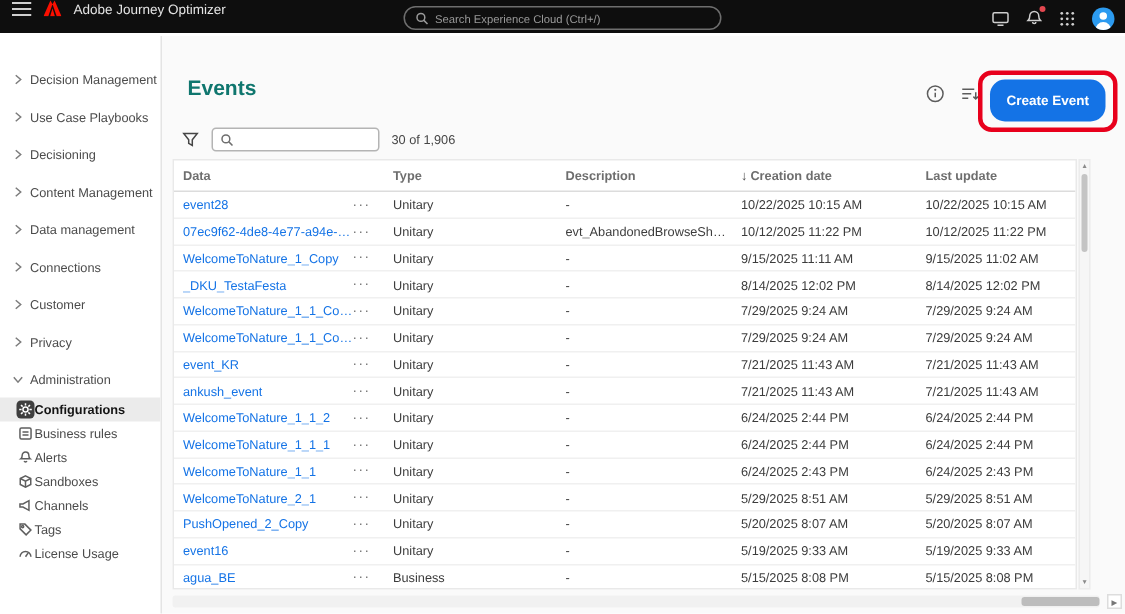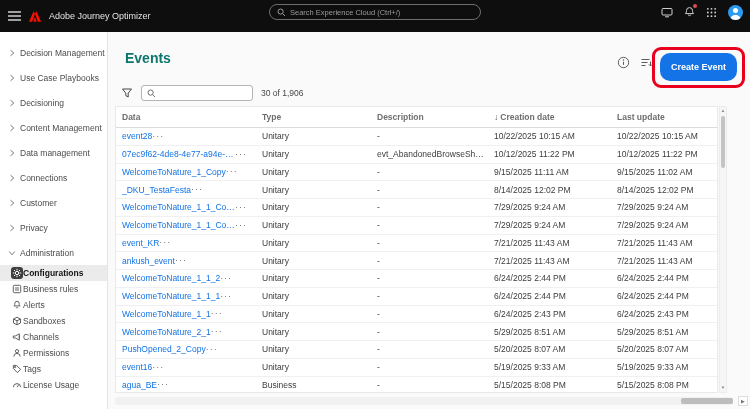--- a/index.html
+++ b/index.html
@@ -1,22 +1,22 @@
 <!DOCTYPE html>
 <html style="--accent: #1473E6; --link: #1473E6; --annotation: #E8001C; --avatar: #2C9BF0;"><head>
 <meta charset="utf-8">
 <style>
   *{margin:0;padding:0;box-sizing:border-box}
   html,body{width:750px;height:409px;overflow:hidden;background:#fff;
     font-family:"Liberation Sans",sans-serif;-webkit-font-smoothing:antialiased}
   svg{display:block}
 
   
-  .topbar{position:absolute;left:0;top:0;width:750px;height:32px;background:#0e0e0e;
-    display:flex;align-items:center;color:#d8d8d8;z-index:10}
+  .topbar{position:absolute;left:0;top:0;width:750px;height:22px;background:#0e0e0e;
+    display:flex;align-items:flex-start;color:#d8d8d8;z-index:10}
   .tb-left{display:flex;align-items:center;gap:8px;padding-left:8px}
   .hamburger{width:13px;cursor:pointer}
   .app-title{font-size:9px;color:#e4e4e4;white-space:nowrap}
   .tb-search{position:absolute;left:50%;top:4px;transform:translateX(-50%);width:212px;height:16px;
     border:1px solid #6e6e6e;border-radius:8px;display:flex;align-items:center;gap:4px;padding:0 7px;cursor:text}
   .tb-search input{flex:1;background:transparent;border:none;outline:none;color:#b8b8b8;font-size:7.5px;
     font-family:Liberation Sans, sans-serif}
   .tb-search input::placeholder{color:#9a9a9a}
   .tb-right{position:absolute;right:7px;top:0;height:24px;display:flex;align-items:center;gap:11px}
   .tb-icon{position:relative;cursor:pointer}
@@ -56,21 +56,21 @@
 
   
   .table{position:absolute;left:7px;top:82px;width:603px;bottom:16px;background:#fff;
     border:1px solid #e9e9e9;display:flex;flex-direction:column;overflow:hidden}
   .thead,.trow{display:grid;grid-template-columns:140px 115px 117px 123px 1fr;align-items:center}
   .thead{height:21px;flex:none;border-bottom:1px solid #dcdcdc;color:#6e6e6e;font-size:8.5px;font-weight:700}
   .thead>div{padding-left:6px;white-space:nowrap;overflow:hidden;cursor:pointer}
   .sort{color:#464646;margin-right:2px;font-weight:400}
   .trow{height:17.75px;flex:none;border-bottom:1px solid #f0f0f0;font-size:8.5px;color:#3c3c3c;cursor:default}
   .cell{padding-left:6px;white-space:nowrap;overflow:hidden;text-overflow:ellipsis}
-  .name-cell{display:flex;justify-content:flex-start;align-items:center;padding-right:9px;overflow:hidden}
+  .name-cell{display:flex;justify-content:space-between;align-items:center;padding-right:9px;overflow:hidden}
   .evt-link{color:var(--link,#1473E6);text-decoration:none;white-space:nowrap;overflow:hidden;
     text-overflow:ellipsis;cursor:pointer}
   .more{color:#6e6e6e;font-size:9px;letter-spacing:1px;cursor:pointer;flex:none;line-height:1}
 
   
   .vscroll{position:absolute;left:611px;top:82px;width:8px;bottom:16px;background:#f6f6f6;
     border:1px solid #ececec;cursor:pointer}
   .vthumb{position:absolute;left:1px;top:9px;width:4px;height:52px;background:#c4c4c4;border-radius:2px}
   .varrow{position:absolute;left:0;width:100%;text-align:center;font-size:4.5px;color:#8a8a8a;line-height:1}
   .varrow.up{top:2px}.varrow.down{bottom:2px}
@@ -271,29 +271,20 @@
     <span class="sub-icon">
       <svg width="10" height="10" viewBox="0 0 10 10" stroke="#5f5f5f" fill="none">
           <path d="M1.3 4v2h2l4 2.2V1.8L3.3 4zM7.3 3.5v3"></path>
         </svg>
     </span>
     <span>Channels</span>
   </div>
   <div class="sub-item">
     <span class="sub-icon">
       <svg width="10" height="10" viewBox="0 0 10 10" stroke="#5f5f5f" fill="none">
-          <circle cx="5" cy="3.2" r="1.6"></circle>
-          <path d="M1.8 8.6a3.2 3.2 0 0 1 6.4 0"></path>
-        </svg>
-    </span>
-    <span>Permissions</span>
-  </div>
-  <div class="sub-item">
-    <span class="sub-icon">
-      <svg width="10" height="10" viewBox="0 0 10 10" stroke="#5f5f5f" fill="none">
           <path d="M1.4 1.4h3.2l4 4L5.4 8.6l-4-4z"></path>
           <circle cx="3.1" cy="3.1" r=".7"></circle>
         </svg>
     </span>
     <span>Tags</span>
   </div>
   <div class="sub-item">
     <span class="sub-icon">
       <svg width="10" height="10" viewBox="0 0 10 10" stroke="#5f5f5f" fill="none">
           <path d="M1.4 7.2a3.6 3.6 0 0 1 7.2 0"></path>

